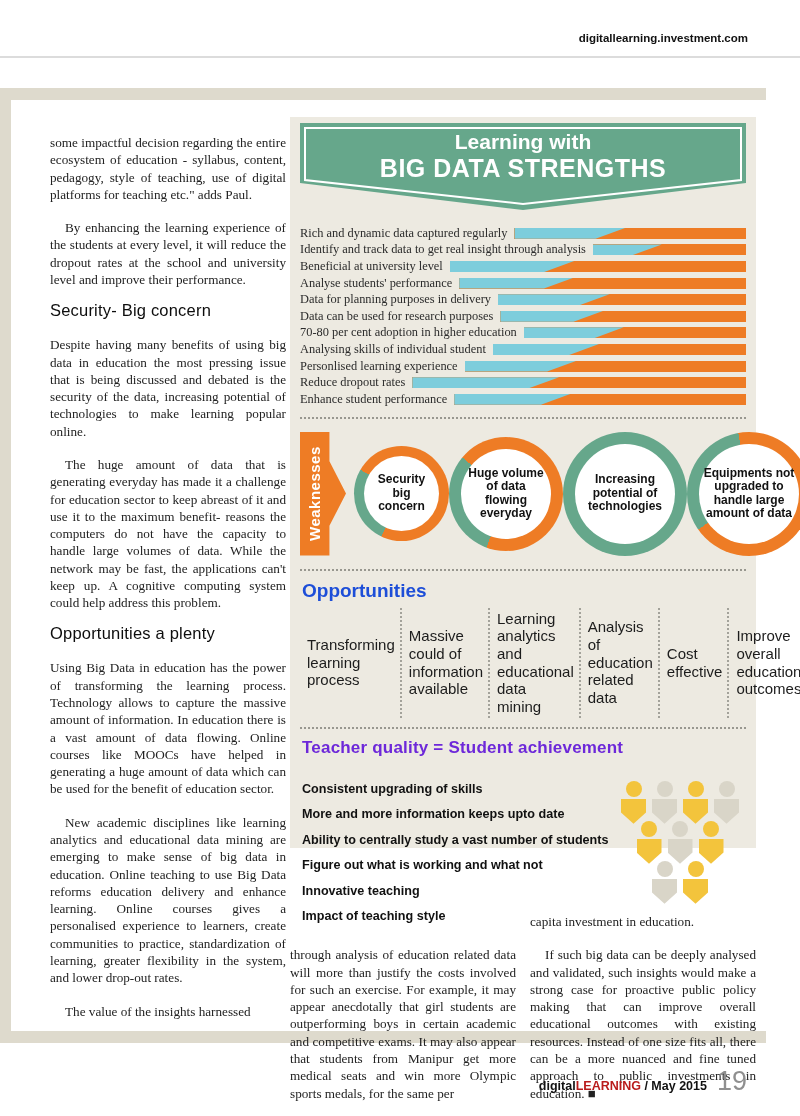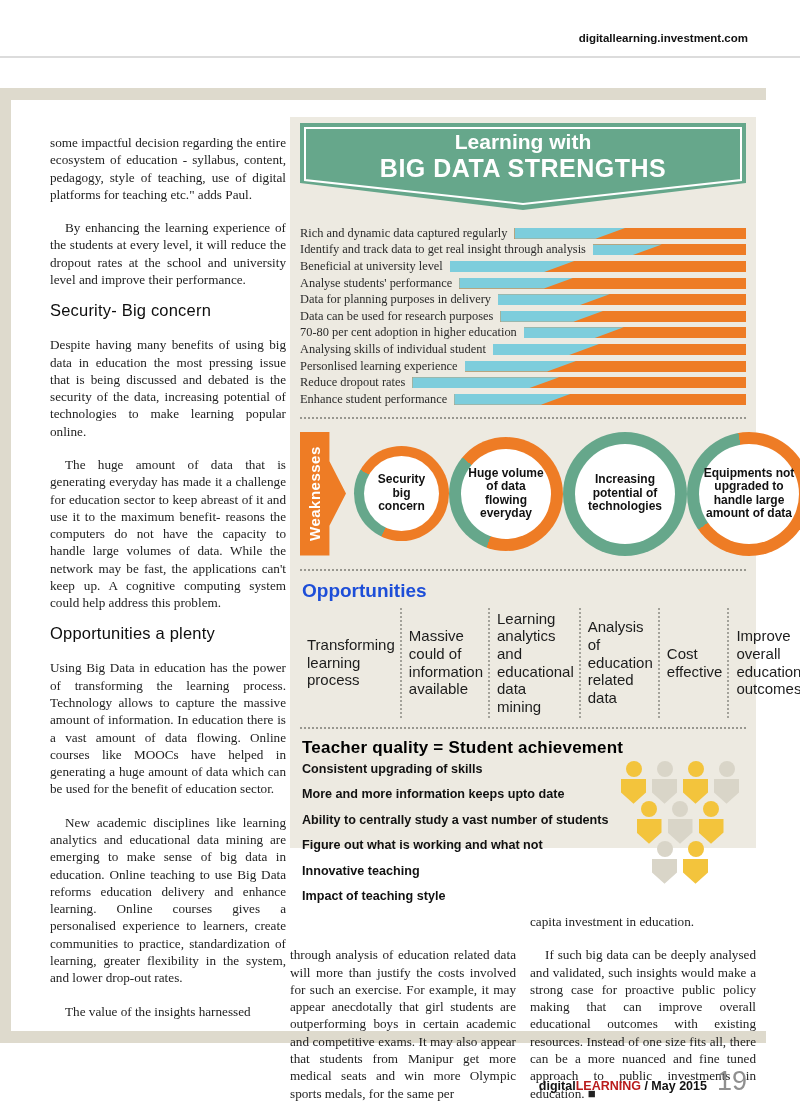--- a/index.html
+++ b/index.html
@@ -62,21 +62,21 @@
   
   .opp-head{font-family:"Liberation Sans",sans-serif;font-weight:bold;font-size:19px;
             color:#1d4ed8;margin:2px 0 6px 2px;}
   .opp-cols{display:flex;align-items:stretch;margin-bottom:6px;}
   .opp-item{flex:1 1 0;padding:2px 5px 2px 7px;font-family:"Liberation Sans",sans-serif;
             font-size:15px;line-height:1.18;color:#1c1c1c;display:flex;align-items:center;}
   .opp-item + .opp-item{border-left:2px dotted #a3a29a;}
 
   
   .teach-head{font-family:"Liberation Sans",sans-serif;font-weight:bold;font-size:17px;
-              color:#000000;margin:8px 0 4px 2px;letter-spacing:.2px;}
+              color:#6d28d9;margin:8px 0 24px 2px;letter-spacing:.2px;}
   .teach-row{display:flex;}
   .teach-list{flex:1 1 auto;}
   .teach-item{font-family:"Liberation Sans",sans-serif;font-weight:bold;font-size:12.6px;
               color:#111;margin:0 0 11.5px 2px;}
   .people{flex:0 0 132px;padding-top:2px;}
   .people-row{display:flex;justify-content:center;margin-top:-3px;}
   .person{width:27px;margin:0 2px;display:flex;flex-direction:column;align-items:center;}
   .person .head{width:16px;height:16px;border-radius:50%;margin-bottom:2px;}
   .person .bod{width:25px;height:25px;clip-path:polygon(0 0,100% 0,100% 55%,50% 100%,0 55%);}
 

